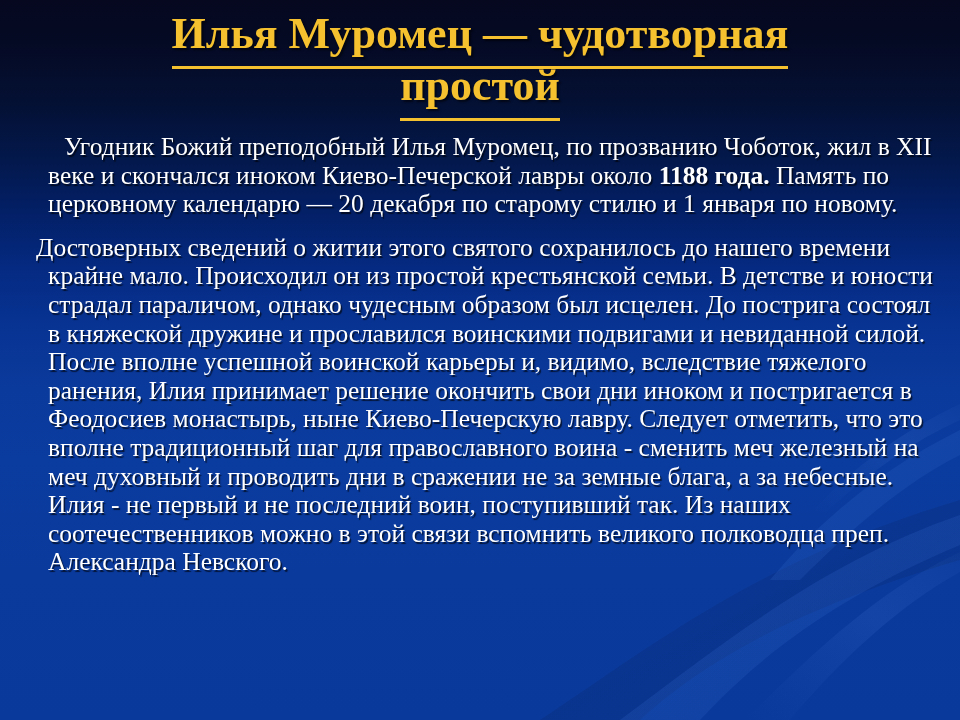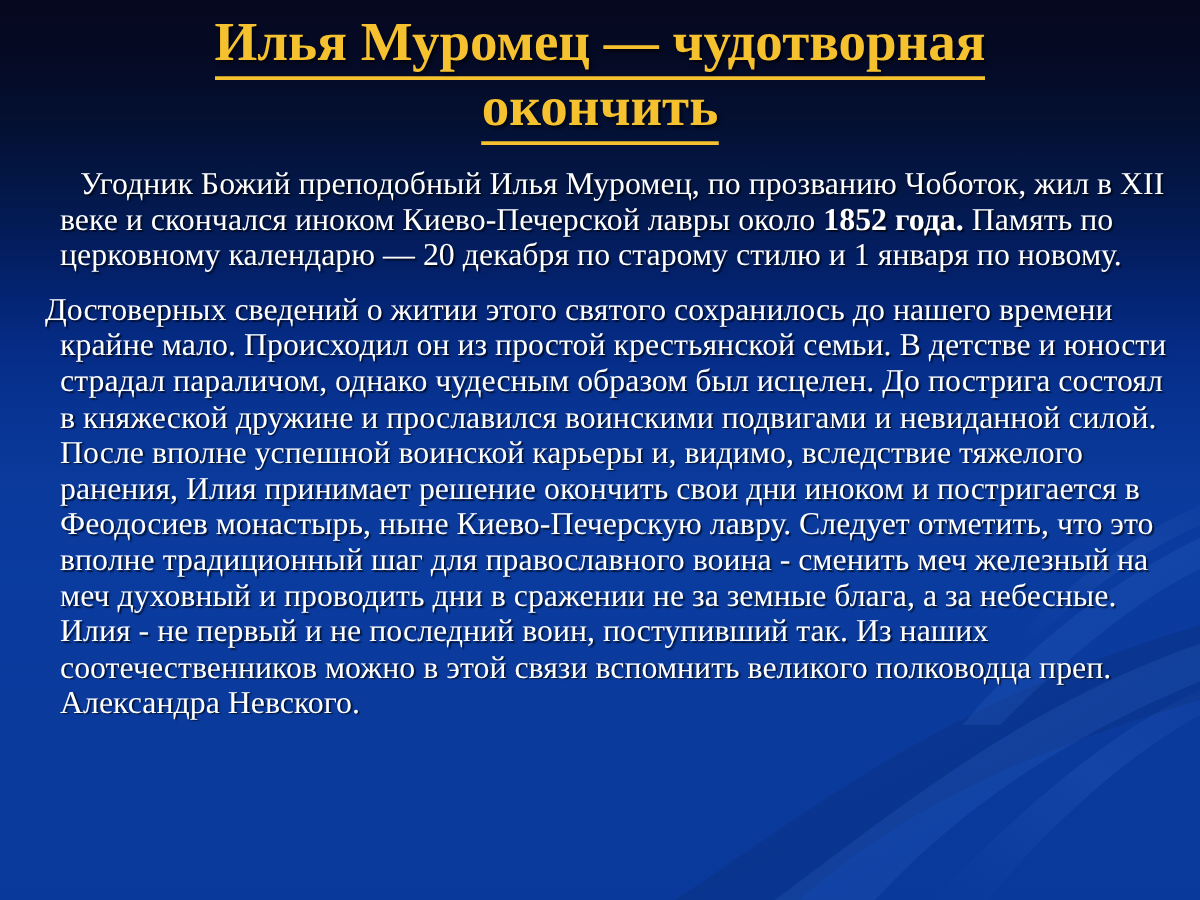--- a/index.html
+++ b/index.html
@@ -50,21 +50,21 @@
     display: block;
     color: #f5c12e;
     font-weight: bold;
     font-size: 44px;
     line-height: 52px;
     letter-spacing: 0px;
     text-shadow: 2px 2px 2px rgba(0,0,0,0.55);
   }
   #title-block .title-line span.u {
     border-bottom: 3px solid #f5c12e;
-    padding-bottom: 3px;
+    padding-bottom: 8px;
   }
 
   
   #body-block {
     position: absolute;
     left: 26px;
     top: 133px;
     width: 912px;
     color: #ffffff;
   }
@@ -118,24 +118,24 @@
       <path d="M540,720 C660,640 760,560 960,500 L960,560 C790,610 700,665 640,720 Z" fill="url(#sw2)"></path>
       <path d="M620,720 C740,630 830,560 960,515 L960,545 C840,595 760,655 700,720 Z" fill="url(#sw1)"></path>
       <path d="M745,720 C830,635 890,585 960,552 L960,572 C900,605 840,660 790,720 Z" fill="url(#sw3)"></path>
       <path d="M960,430 C880,470 820,520 770,580 L800,580 C860,520 910,480 960,455 Z" fill="url(#sw1)"></path>
       <path d="M960,404 C900,432 850,470 812,512 L826,512 C870,472 915,440 960,420 Z" fill="url(#sw3)"></path>
     </svg>
   </div>
 
   <div id="title-block">
     <span class="title-line"><span class="u">Илья Муромец — чудотворная</span></span>
-    <span class="title-line"><span class="u">окончить</span></span>
+    <span class="title-line"><span class="u">простой</span></span>
   </div>
 
   <div id="body-block">
 
-    <p class="para p1"><span>Угодник Божий преподобный Илья Муромец, по прозванию Чоботок, жил в XII веке и скончался иноком Киево-Печерской лавры около </span><b>1852 года.</b><span> Память по церковному календарю — 20 декабря по старому стилю и 1 января по новому.</span></p>
+    <p class="para p1"><span>Угодник Божий преподобный Илья Муромец, по прозванию Чоботок, жил в XII веке и скончался иноком Киево-Печерской лавры около </span><b>1188 года.</b><span> Память по церковному календарю — 20 декабря по старому стилю и 1 января по новому.</span></p>
 
     <p class="para p2">Достоверных сведений о житии этого святого сохранилось до нашего времени крайне мало. Происходил он из простой крестьянской семьи. В детстве и юности страдал параличом, однако чудесным образом был исцелен. До пострига состоял в княжеской дружине и прославился воинскими подвигами и невиданной силой. После вполне успешной воинской карьеры и, видимо, вследствие тяжелого ранения, Илия принимает решение окончить свои дни иноком и постригается в Феодосиев монастырь, ныне Киево-Печерскую лавру. Следует отметить, что это вполне традиционный шаг для православного воина - сменить меч железный на меч духовный и проводить дни в сражении не за земные блага, а за небесные. Илия - не первый и не последний воин, поступивший так. Из наших соотечественников можно в этой связи вспомнить великого полководца преп. Александра Невского.</p>
 
   </div>
 
 </div>
 
 </body></html>

